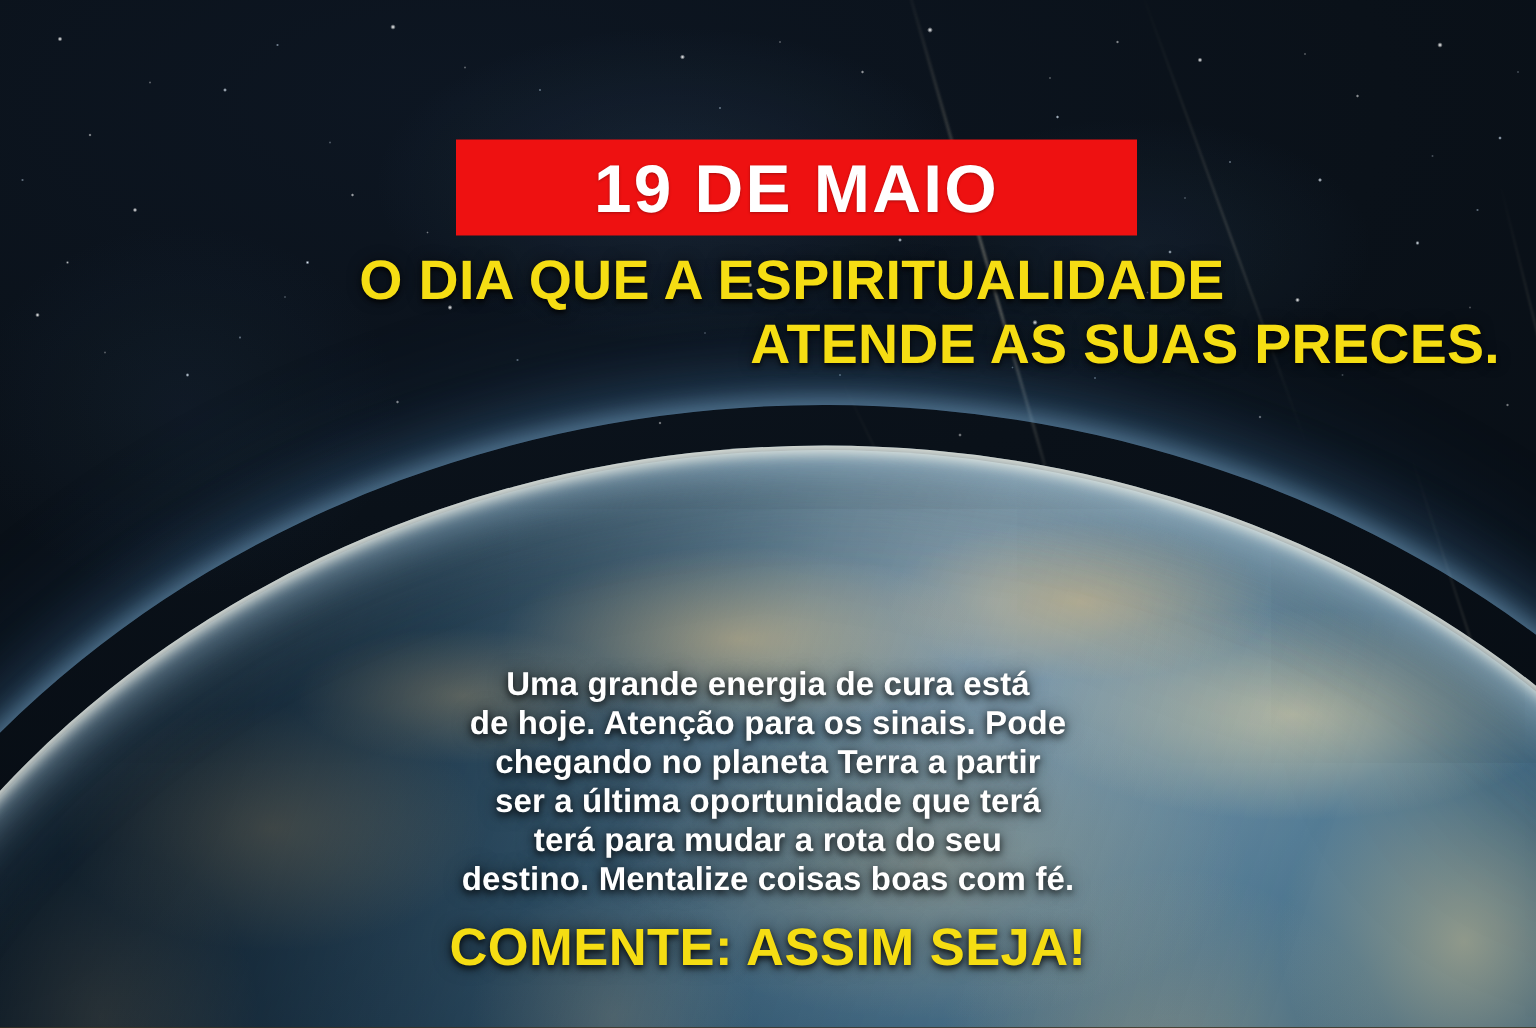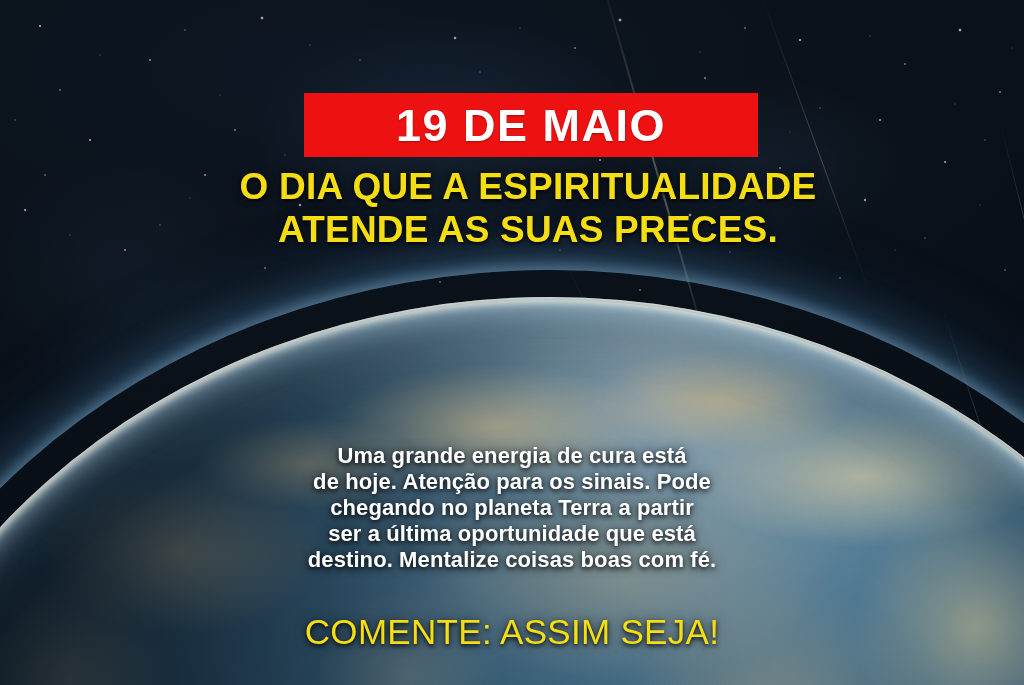--- a/index.html
+++ b/index.html
@@ -227,21 +227,21 @@
     font-size: 37px;
     font-weight: bold;
     line-height: 1.15;
     letter-spacing: 0.2px;
     text-shadow:
       0 2px 3px rgba(0,0,0,0.70),
       0 0 10px rgba(0,0,0,0.45);
     padding: 0 24px;
     margin-left: 32px;
   }
-  .headline .l2 { display: block; }
+  .headline .l2 { display: block; text-align: right; }
 
   .body-copy {
     position: absolute;
     left: 0;
     right: 0;
     top: 443px;
     text-align: center;
     color: #ffffff;
     font-size: 22px;
     font-weight: bold;
@@ -255,21 +255,21 @@
   .body-copy span { display: block; }
 
   .cta {
     position: absolute;
     left: 0;
     right: 0;
     top: 614px;
     text-align: center;
     color: var(--accent-yellow, #f5dd13);
     font-size: 35px;
-    font-weight: normal;
+    font-weight: bold;
     letter-spacing: 0.3px;
     line-height: 1;
     text-shadow:
       0 2px 4px rgba(0,0,0,0.80),
       0 0 12px rgba(0,0,0,0.55);
   }
 </style>
 </head>
 <body>
 
@@ -300,19 +300,20 @@
 
   <div class="headline">
     <span class="l1">O DIA QUE A ESPIRITUALIDADE</span>
     <span class="l2">ATENDE AS SUAS PRECES.</span>
   </div>
 
   <div class="body-copy">
     <span>Uma grande energia de cura está</span>
     <span>de hoje. Atenção para os sinais. Pode</span>
     <span>chegando no planeta Terra a partir</span>
-    <span>ser a última oportunidade que está</span>
+    <span>ser a última oportunidade que terá</span>
+    <span>terá para mudar a rota do seu</span>
     <span>destino. Mentalize coisas boas com fé.</span>
   </div>
 
   <div class="cta">COMENTE: ASSIM SEJA!</div>
 
 </div>
 
 </body></html>

